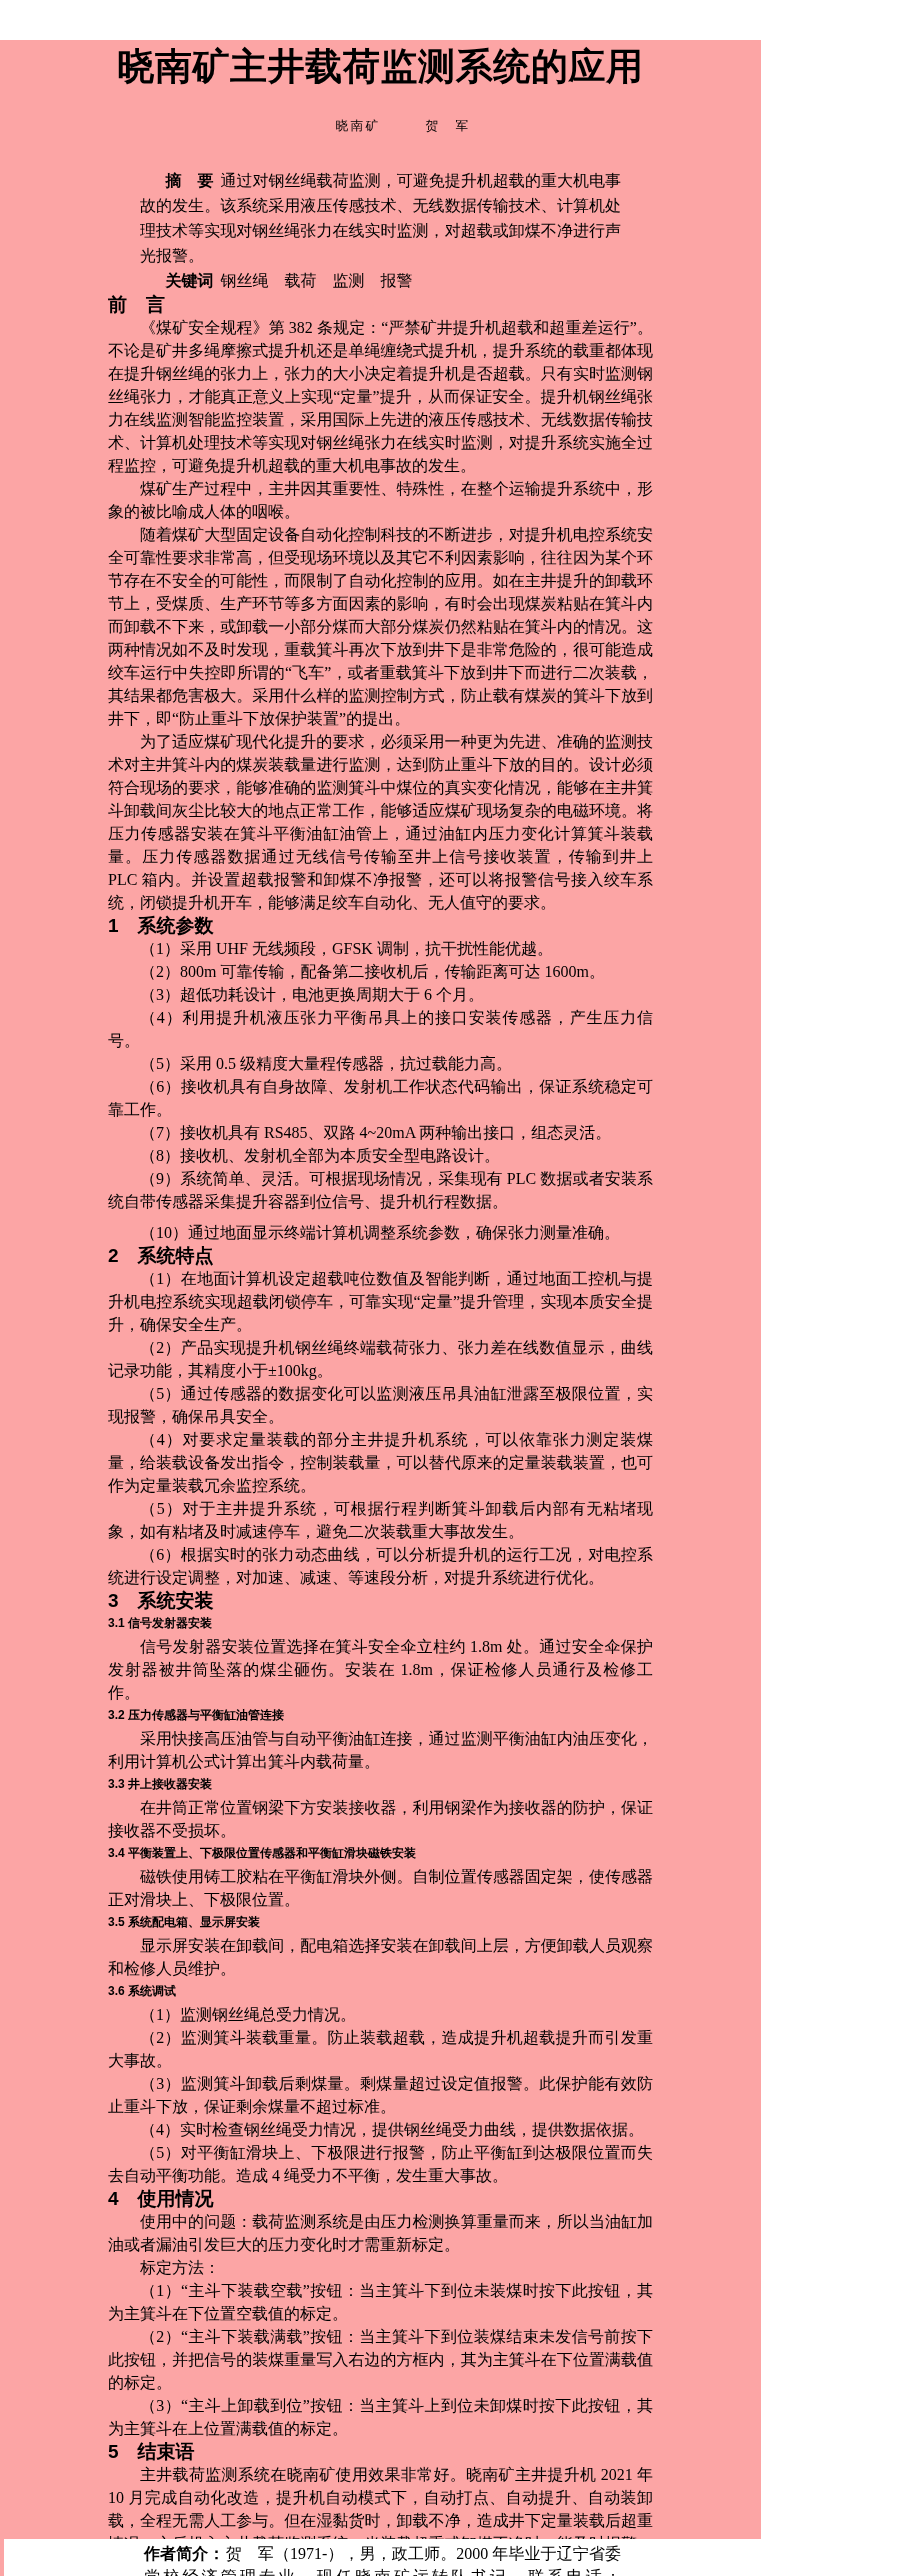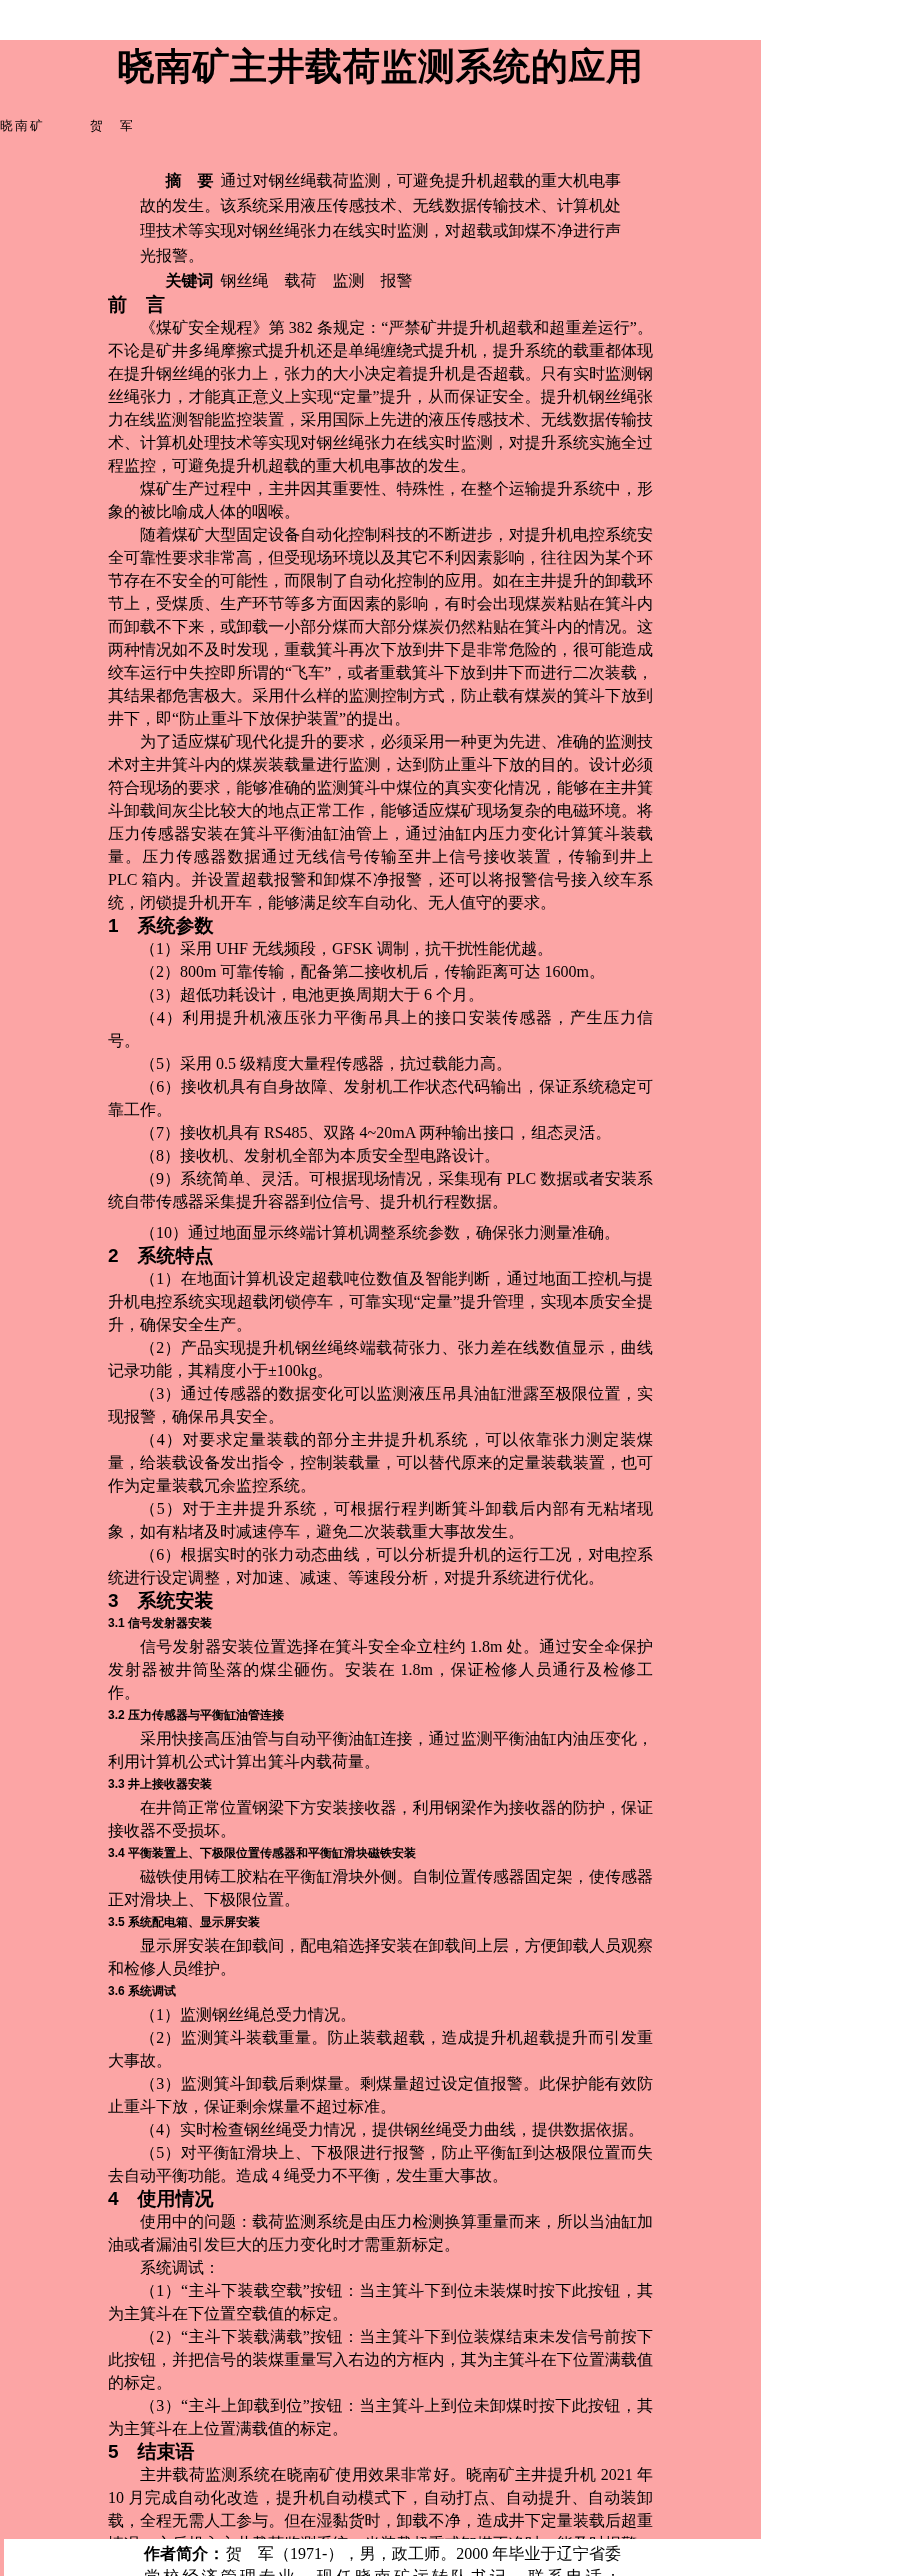--- a/index.html
+++ b/index.html
@@ -18,23 +18,25 @@
     text-align: center;
     font-family: "Liberation Sans", "DejaVu Sans", sans-serif;
     font-weight: bold;
     font-size: 37px;
     line-height: 45px;
     letter-spacing: 0.6px;
     white-space: nowrap;
   }
   .byline {
     margin: 30px 0 0 0;
+    text-align: center;
     font-size: 12.7px;
     line-height: 15px;
     letter-spacing: 2.3px;
+    padding-left: 45px;
   }
   .front {
     padding: 0 140px;
   }
   .abstract-block { margin-top: 34px; }
   .abstract-p, .keywords-p {
     margin: 0;
     font-size: 16px;
     line-height: 25px;
     text-align: justify;
@@ -119,21 +121,21 @@
       <div class="body">（5）采用 0.5 级精度大量程传感器，抗过载能力高。</div>
       <div class="body">（6）接收机具有自身故障、发射机工作状态代码输出，保证系统稳定可靠工作。</div>
       <div class="body">（7）接收机具有 RS485、双路 4~20mA 两种输出接口，组态灵活。</div>
       <div class="body">（8）接收机、发射机全部为本质安全型电路设计。</div>
       <div class="body">（9）系统简单、灵活。可根据现场情况，采集现有 PLC 数据或者安装系统自带传感器采集提升容器到位信号、提升机行程数据。</div>
       <div class="spacer"></div>
       <div class="body">（10）通过地面显示终端计算机调整系统参数，确保张力测量准确。</div>
       <div class="h1">2　系统特点</div>
       <div class="body">（1）在地面计算机设定超载吨位数值及智能判断，通过地面工控机与提升机电控系统实现超载闭锁停车，可靠实现“定量”提升管理，实现本质安全提升，确保安全生产。</div>
       <div class="body">（2）产品实现提升机钢丝绳终端载荷张力、张力差在线数值显示，曲线记录功能，其精度小于±100kg。</div>
-      <div class="body">（3）通过传感器的数据变化可以监测液压吊具油缸泄露至极限位置，实现报警，确保吊具安全。</div>
+      <div class="body">（5）通过传感器的数据变化可以监测液压吊具油缸泄露至极限位置，实现报警，确保吊具安全。</div>
       <div class="body">（4）对要求定量装载的部分主井提升机系统，可以依靠张力测定装煤量，给装载设备发出指令，控制装载量，可以替代原来的定量装载装置，也可作为定量装载冗余监控系统。</div>
       <div class="body">（5）对于主井提升系统，可根据行程判断箕斗卸载后内部有无粘堵现象，如有粘堵及时减速停车，避免二次装载重大事故发生。</div>
       <div class="body">（6）根据实时的张力动态曲线，可以分析提升机的运行工况，对电控系统进行设定调整，对加速、减速、等速段分析，对提升系统进行优化。</div>
       <div class="h1">3　系统安装</div>
       <div class="h2">3.1 信号发射器安装</div>
       <div class="body">信号发射器安装位置选择在箕斗安全伞立柱约 1.8m 处。通过安全伞保护发射器被井筒坠落的煤尘砸伤。安装在 1.8m，保证检修人员通行及检修工作。</div>
       <div class="h2">3.2 压力传感器与平衡缸油管连接</div>
       <div class="body">采用快接高压油管与自动平衡油缸连接，通过监测平衡油缸内油压变化，利用计算机公式计算出箕斗内载荷量。</div>
       <div class="h2">3.3 井上接收器安装</div>
       <div class="body">在井筒正常位置钢梁下方安装接收器，利用钢梁作为接收器的防护，保证接收器不受损坏。</div>
@@ -142,21 +144,21 @@
       <div class="h2">3.5 系统配电箱、显示屏安装</div>
       <div class="body">显示屏安装在卸载间，配电箱选择安装在卸载间上层，方便卸载人员观察和检修人员维护。</div>
       <div class="h2">3.6 系统调试</div>
       <div class="body">（1）监测钢丝绳总受力情况。</div>
       <div class="body">（2）监测箕斗装载重量。防止装载超载，造成提升机超载提升而引发重大事故。</div>
       <div class="body">（3）监测箕斗卸载后剩煤量。剩煤量超过设定值报警。此保护能有效防止重斗下放，保证剩余煤量不超过标准。</div>
       <div class="body">（4）实时检查钢丝绳受力情况，提供钢丝绳受力曲线，提供数据依据。</div>
       <div class="body">（5）对平衡缸滑块上、下极限进行报警，防止平衡缸到达极限位置而失去自动平衡功能。造成 4 绳受力不平衡，发生重大事故。</div>
       <div class="h1">4　使用情况</div>
       <div class="body">使用中的问题：载荷监测系统是由压力检测换算重量而来，所以当油缸加油或者漏油引发巨大的压力变化时才需重新标定。</div>
-      <div class="body">系统调试：</div>
+      <div class="body">标定方法：</div>
       <div class="body">（1）“主斗下装载空载”按钮：当主箕斗下到位未装煤时按下此按钮，其为主箕斗在下位置空载值的标定。</div>
       <div class="body">（2）“主斗下装载满载”按钮：当主箕斗下到位装煤结束未发信号前按下此按钮，并把信号的装煤重量写入右边的方框内，其为主箕斗在下位置满载值的标定。</div>
       <div class="body">（3）“主斗上卸载到位”按钮：当主箕斗上到位未卸煤时按下此按钮，其为主箕斗在上位置满载值的标定。</div>
       <div class="h1">5　结束语</div>
       <div class="body">主井载荷监测系统在晓南矿使用效果非常好。晓南矿主井提升机 2021 年 10 月完成自动化改造，提升机自动模式下，自动打点、自动提升、自动装卸载，全程无需人工参与。但在湿黏货时，卸载不净，造成井下定量装载后超重情况。之后投入主井载荷监测系统，当装载超重或卸煤不净时，能及时报警，提醒巡检人员停止自动运行并处理。随着载荷监测系统调试完成，正在研究将主井载荷监测系统接入提升机系统中，闭锁提升机开车，增加提升机自动运行的安全性。</div>
       <div class="body">此次载荷系统的顺利应用，证明了科技保安全的重要性和必要性。积极地把适合现场生产的新工艺、新技术引入到实际生产中，可提高工作效率和安全性。</div>
     </div>
 
   <div class="author-block">
     <p class="author-p"><span class="lbl">作者简介：</span><span>贺　军（1971-），男，政工师。2000 年毕业于辽宁省委党校经济管理专业，现任晓南矿运转队书记。联系电话：13841019452。</span></p>

